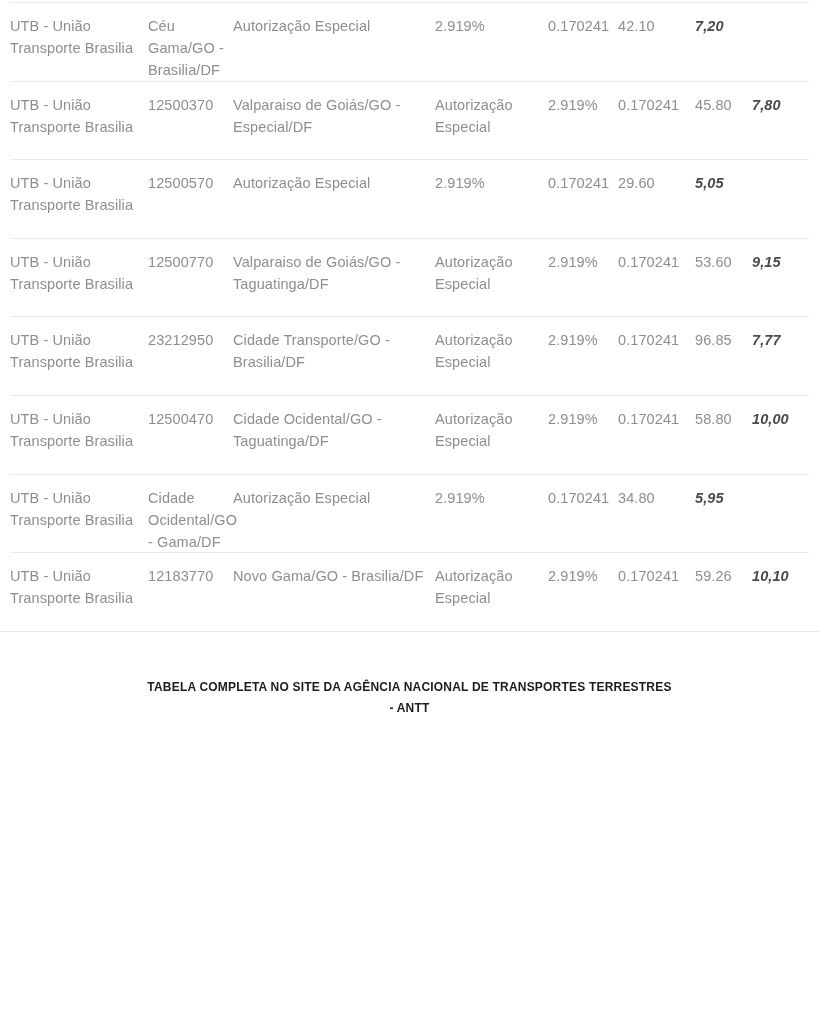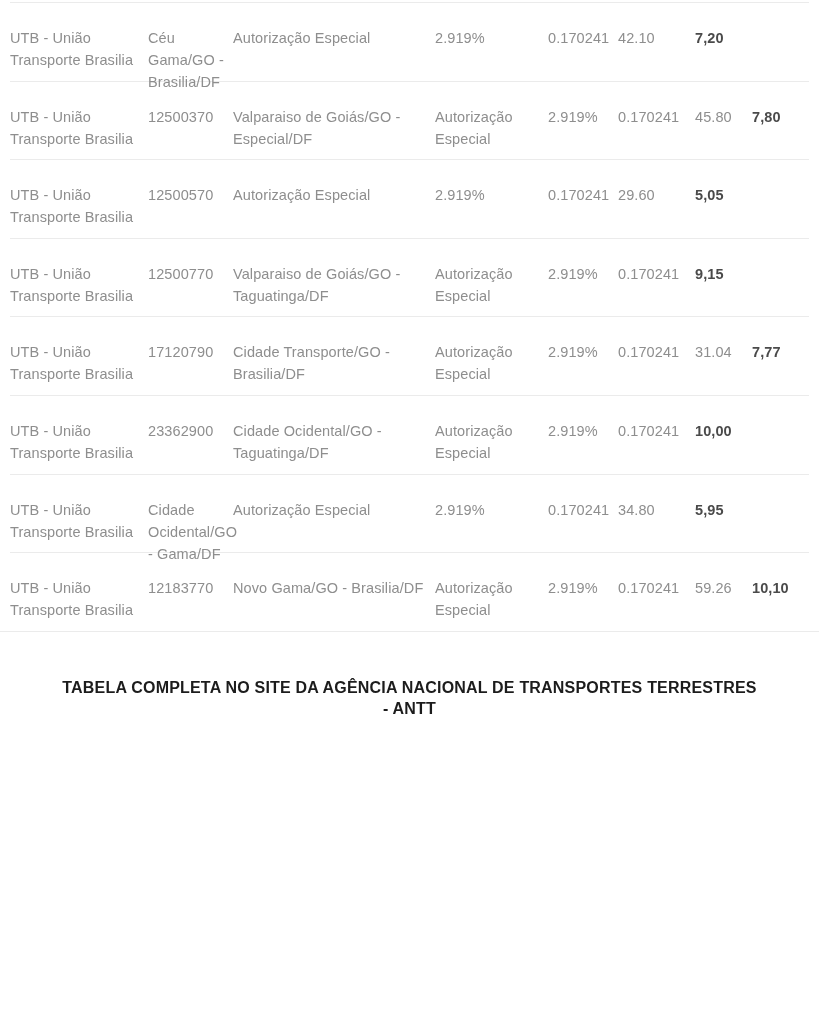--- a/index.html
+++ b/index.html
@@ -16,35 +16,36 @@
   .fare-table{
     margin-top:2px;
     padding:0 10px;
     border-bottom:1px solid var(--divider);
   }
   .row{
     display:grid;
     grid-template-columns:138px 85px 202px 113px 70px 77px 57px 57px;
     height:78.6px;
     border-top:1px solid var(--divider);
-    padding-top:24px;
+    padding-top:12px;
     font-size:14.5px;
     line-height:22px;
     color:var(--text-gray);
     letter-spacing:0.1px;
   }
   .cell{padding-right:8px;}
   .col-fare{
     font-weight:bold;
     color:var(--fare-dark);
+    font-style:italic;
   }
   .footer-note{
     margin:45px 12px 0;
     text-align:center;
-    font-size:16px;
+    font-size:12px;
     font-weight:bold;
     line-height:21px;
     letter-spacing:0.2px;
     color:var(--footer-black);
     white-space:pre-line;
   }
 </style>
 </head>
 <body>
 
@@ -82,41 +83,43 @@
       <div class="cell col-fare">5,05</div>
     </div>
 
     <div class="row">
       <div class="cell col-company">UTB - União Transporte Brasilia</div>
       <div class="cell col-code">12500770</div>
       <div class="cell col-route">Valparaiso de Goiás/GO - Taguatinga/DF</div>
       <div class="cell col-type">Autorização Especial</div>
       <div class="cell col-percent">2.919%</div>
       <div class="cell col-coefficient">0.170241</div>
+      <div class="cell col-distance">53.60</div>
       <div class="cell col-fare">9,15</div>
     </div>
 
     <div class="row">
       <div class="cell col-company">UTB - União Transporte Brasilia</div>
-      <div class="cell col-code">17120790</div>
+      <div class="cell col-code">23212950</div>
       <div class="cell col-route">Cidade Transporte/GO - Brasilia/DF</div>
       <div class="cell col-type">Autorização Especial</div>
       <div class="cell col-percent">2.919%</div>
       <div class="cell col-coefficient">0.170241</div>
-      <div class="cell col-distance">31.04</div>
+      <div class="cell col-distance">96.85</div>
       <div class="cell col-fare">7,77</div>
     </div>
 
     <div class="row">
       <div class="cell col-company">UTB - União Transporte Brasilia</div>
-      <div class="cell col-code">23362900</div>
+      <div class="cell col-code">12500470</div>
       <div class="cell col-route">Cidade Ocidental/GO - Taguatinga/DF</div>
       <div class="cell col-type">Autorização Especial</div>
       <div class="cell col-percent">2.919%</div>
       <div class="cell col-coefficient">0.170241</div>
+      <div class="cell col-distance">58.80</div>
       <div class="cell col-fare">10,00</div>
     </div>
 
     <div class="row">
       <div class="cell col-company">UTB - União Transporte Brasilia</div>
       <div class="cell col-route">Cidade Ocidental/GO - Gama/DF</div>
       <div class="cell col-type">Autorização Especial</div>
       <div class="cell col-percent">2.919%</div>
       <div class="cell col-coefficient">0.170241</div>
       <div class="cell col-distance">34.80</div>

